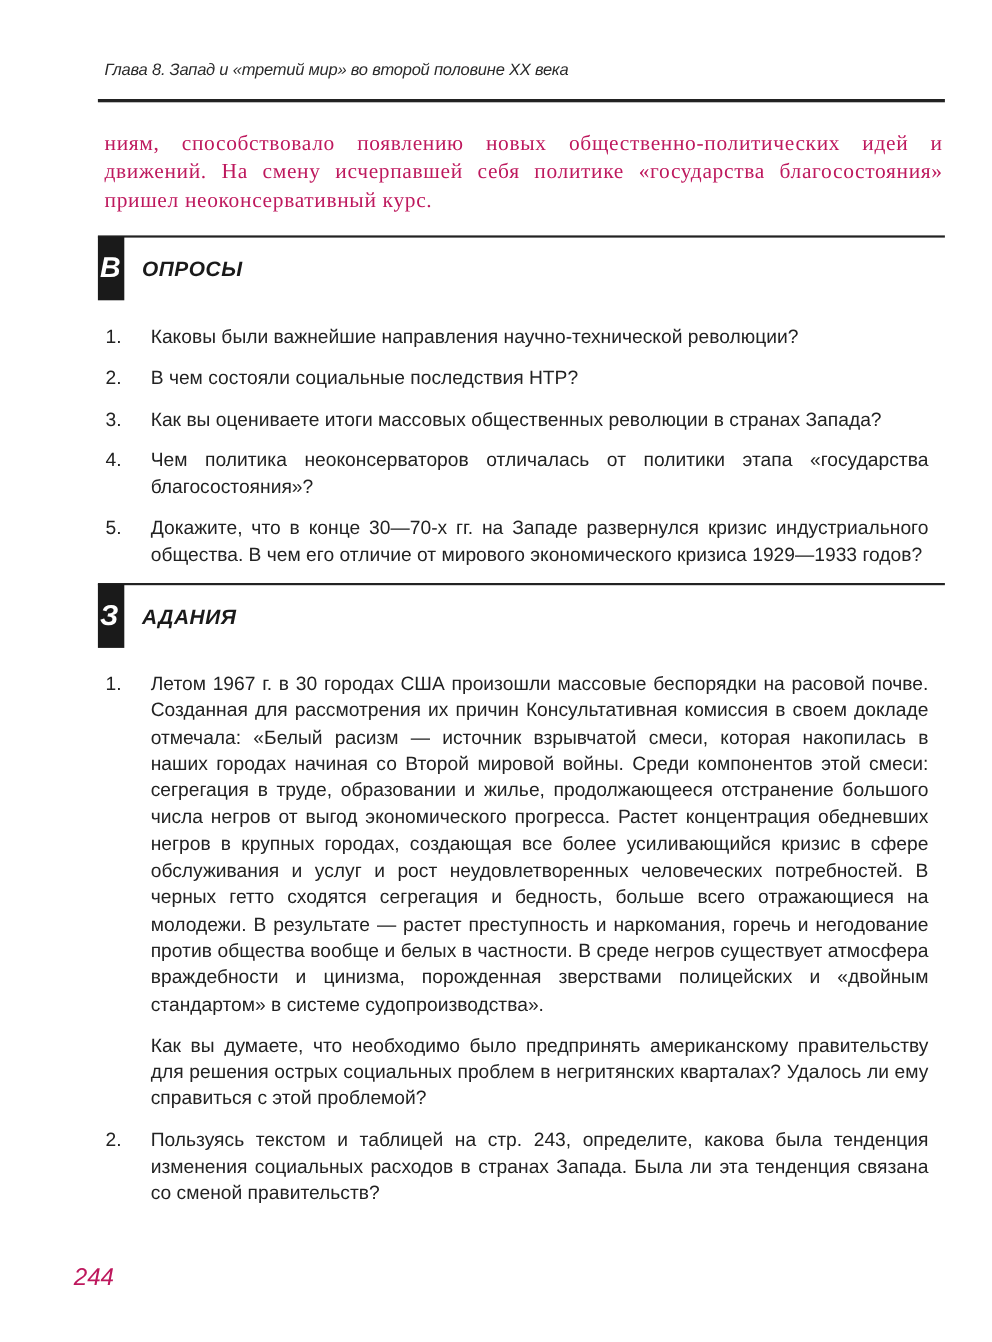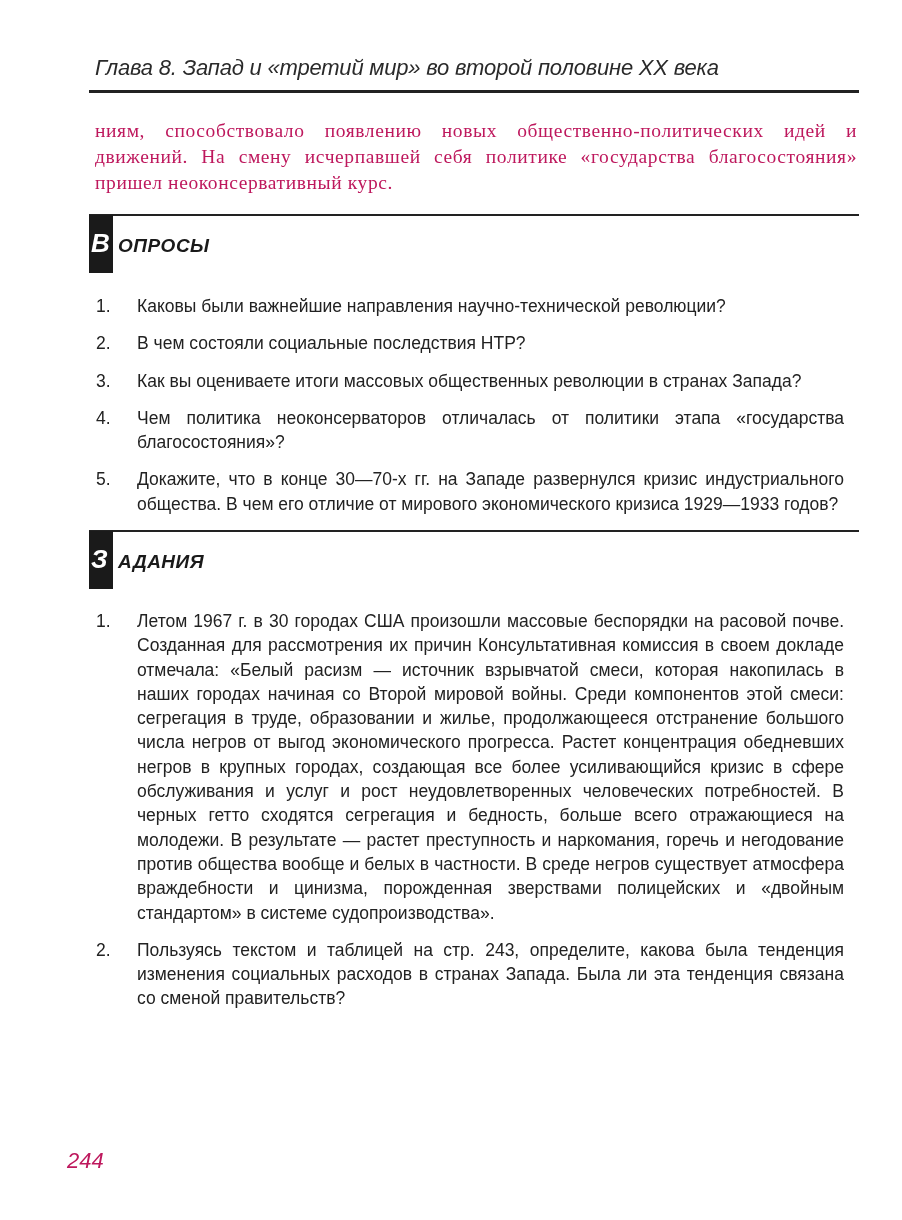--- a/index.html
+++ b/index.html
@@ -1,42 +1,42 @@
 <!DOCTYPE html>
 <html><head>
 <meta charset="utf-8">
 <style>
   html, body { margin: 0; padding: 0; background: #ffffff; }
   body { width: 902px; height: 1220px; position: relative; overflow: hidden; color: #1a1a1a; }
   .page { position: absolute; left: 95px; top: 0; width: 765px; }
   .running-head {
     position: absolute; top: 55px; left: 0;
     font-family: "Liberation Sans", sans-serif; font-style: italic;
-    font-size: 22px; color: #2a2a2a; letter-spacing: -0.2px;
+    font-size: 15px; color: #2a2a2a; letter-spacing: -0.2px;
   }
   .head-rule { position: absolute; top: 90px; left: -6px; width: 770px; height: 3px; background: #222; }
   .intro {
     position: absolute; top: 118px; left: 0; width: 762px;
     font-family: "Liberation Serif", serif; font-size: 19.5px; line-height: 26px;
     text-align: justify; color: #be185d; letter-spacing: 0.6px;
   }
   .section-rule { position: absolute; left: -6px; width: 770px; height: 2px; background: #222; }
   .section-head { position: absolute; left: -6px; height: 58px; display: flex; align-items: center; }
   .section-head .cap-box {
     width: 24px; height: 58px; background: #1a1a1a; position: relative;
   }
   .section-head .cap {
     position: absolute; left: 2px; top: 13px;
     font-family: "Liberation Sans", sans-serif; font-weight: bold; font-style: italic;
     font-size: 26px; color: #ffffff; line-height: 30px;
   }
   .section-head .rest {
     font-family: "Liberation Sans", sans-serif; font-weight: bold; font-style: italic;
     font-size: 19px; color: #1a1a1a; letter-spacing: 0.5px; text-transform: uppercase;
-    margin-left: 5px; position: relative; top: 2px;
+    margin-left: 16px; position: relative; top: 2px;
   }
   ol.qlist {
     position: absolute; left: 0; width: 762px; margin: 0; padding: 0; list-style: none;
     font-family: "Liberation Sans", sans-serif; font-size: 17.5px; line-height: 24.3px; color: #222;
   }
   ol.qlist li { position: relative; padding-left: 29px; text-align: justify; }
   ol.qlist li .num { position: absolute; left: 1px; top: 0; }
   ol.qlist li p { margin: 13px; }
   .page-number {
     position: absolute; top: 1148px; left: -28px;
@@ -89,20 +89,21 @@
     <div class="cap-box">
       <span class="cap">З</span>
     </div>
     <span class="rest">адания</span>
   </div>
 
   <ol class="qlist" style="top:596px;">
     <li>
       <span class="num">1.</span>
       <p>Летом 1967 г. в 30 городах США произошли массовые беспорядки на расовой почве. Созданная для рассмотрения их причин Консультативная комиссия в своем докладе отмечала: «Белый расизм — источник взрывчатой смеси, которая накопилась в наших городах начиная со Второй мировой войны. Среди компонентов этой смеси: сегрегация в труде, образовании и жилье, продолжающееся отстранение большого числа негров от выгод экономического прогресса. Растет концентрация обедневших негров в крупных городах, создающая все более усиливающийся кризис в сфере обслуживания и услуг и рост неудовлетворенных человеческих потребностей. В черных гетто сходятся сегрегация и бедность, больше всего отражающиеся на молодежи. В результате — растет преступность и наркомания, горечь и негодование против общества вообще и белых в частности. В среде негров существует атмосфера враждебности и цинизма, порожденная зверствами полицейских и «двойным стандартом» в системе судопроизводства».</p>
+      <p>Как вы думаете, что необходимо было предпринять американскому правительству для решения острых социальных проблем в негритянских кварталах? Удалось ли ему справиться с этой проблемой?</p>
     </li>
     <li>
       <span class="num">2.</span>
       <p>Пользуясь текстом и таблицей на стр. 243, определите, какова была тенденция изменения социальных расходов в странах Запада. Была ли эта тенденция связана со сменой правительств?</p>
     </li>
   </ol>
 
   <div class="page-number">244</div>
 </div>
 

